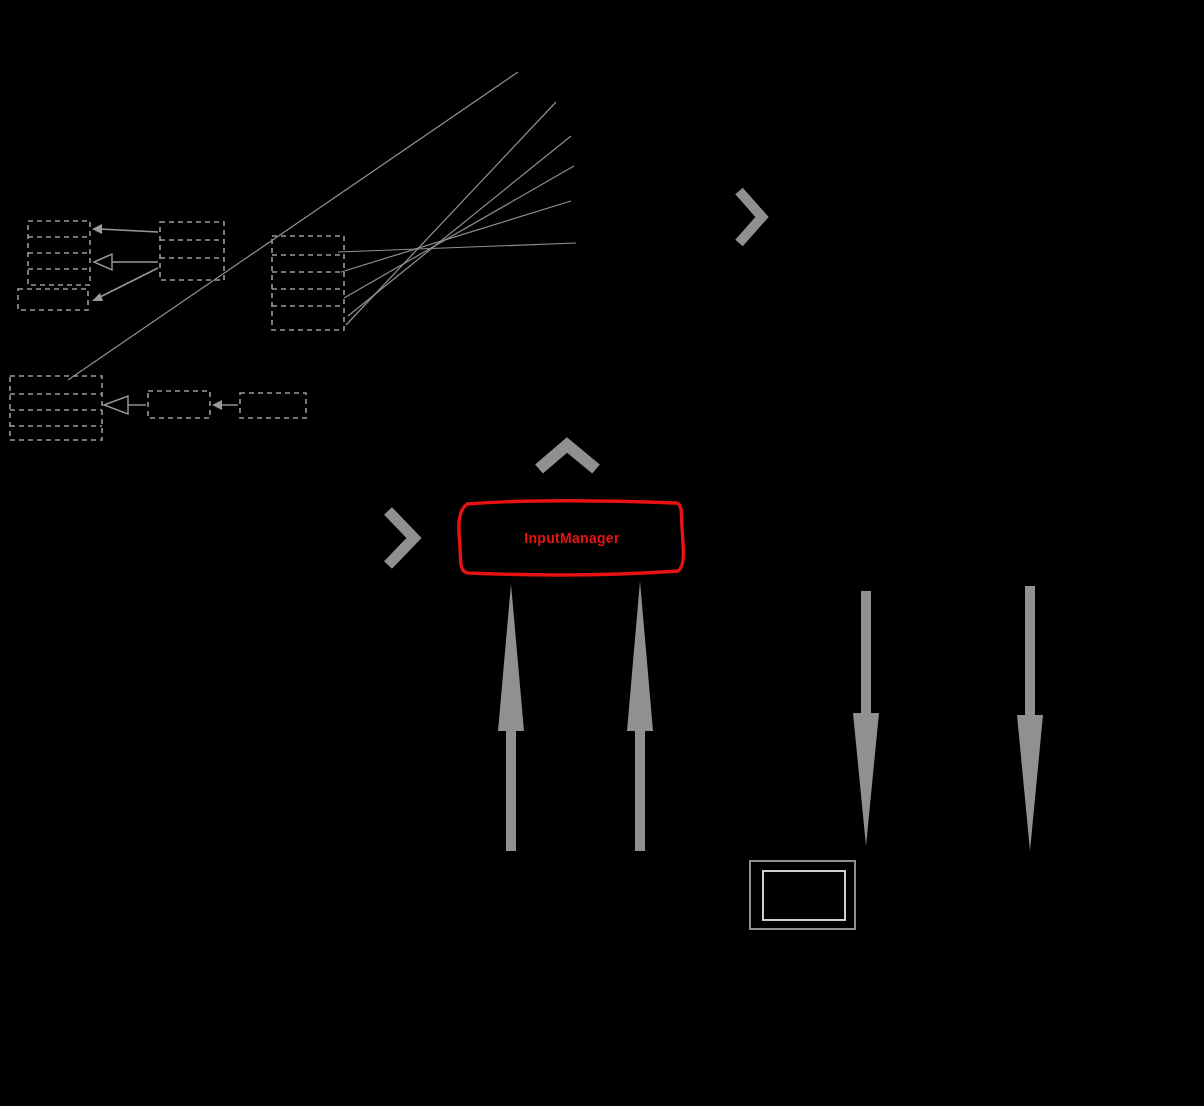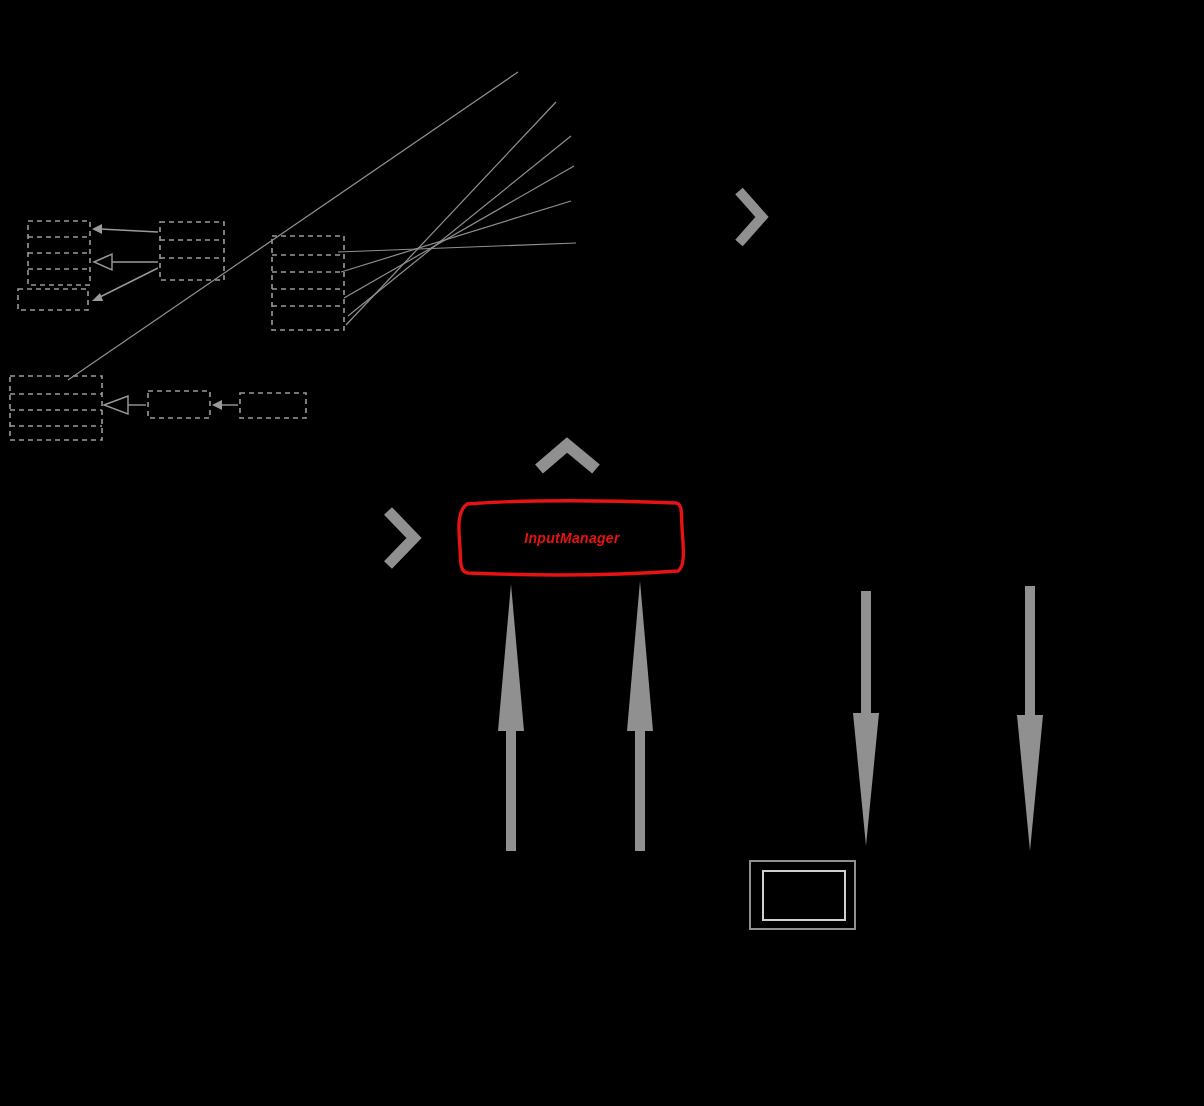--- a/index.html
+++ b/index.html
@@ -7,21 +7,20 @@
     padding: 0;
     background: var(--color-bg, #000);
   }
   .canvas {
     position: relative;
     width: 1204px;
     height: 1106px;
     background: var(--color-bg, #000);
     overflow: hidden;
     font-family: "Liberation Sans", sans-serif;
-    font-style: italic;
   }
   svg { display: block; }
 
   .dashed-box {
     stroke: var(--color-box, #9a9a9a);
     stroke-width: 1.6;
     stroke-dasharray: 5 4;
     fill: none;
   }
   .dashed-row {

